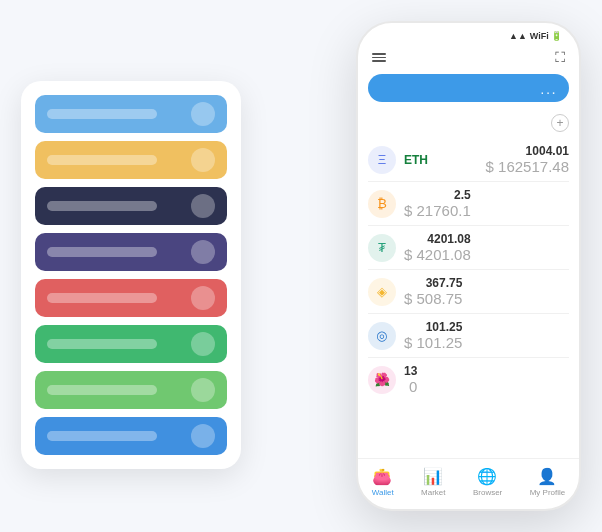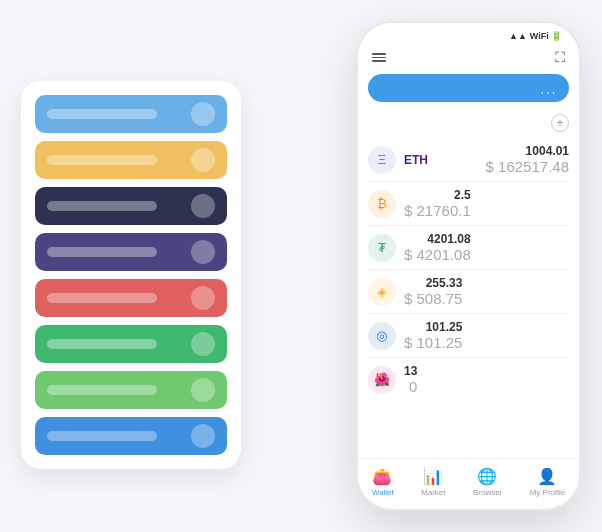--- a/index.html
+++ b/index.html
@@ -209,21 +209,21 @@
       align-items: center;
       justify-content: center;
       font-size: 14px;
       flex-shrink: 0;
     }
 
     .asset-name {
       flex: 1;
       font-size: 12px;
       font-weight: 600;
-      color: #4c1d95;
+      color: #15803d;
     }
 
     .asset-values {
       text-align: right;
     }
 
     .asset-amount {
       font-size: 12px;
       font-weight: 600;
       color: #333;
@@ -385,21 +385,21 @@
             <div class="asset-icon" style="background: rgba(38, 161, 123, 0.133); color: rgb(38, 161, 123); font-size: 13px;">₮</div>
             <div class="asset-values">
               <div class="asset-amount">4201.08</div>
               <div class="asset-usd">$ 4201.08</div>
             </div>
           </div>
           <div class="divider"></div>
           <div class="asset-item">
             <div class="asset-icon" style="background: rgba(244, 183, 49, 0.133); color: rgb(244, 183, 49); font-size: 13px;">◈</div>
             <div class="asset-values">
-              <div class="asset-amount">255.33</div>
+              <div class="asset-amount">367.75</div>
               <div class="asset-usd">$ 508.75</div>
             </div>
           </div>
           <div class="divider"></div>
           <div class="asset-item">
             <div class="asset-icon" style="background: rgba(39, 117, 202, 0.133); color: rgb(39, 117, 202); font-size: 13px;">◎</div>
             <div class="asset-values">
               <div class="asset-amount">101.25</div>
               <div class="asset-usd">$ 101.25</div>
             </div>

